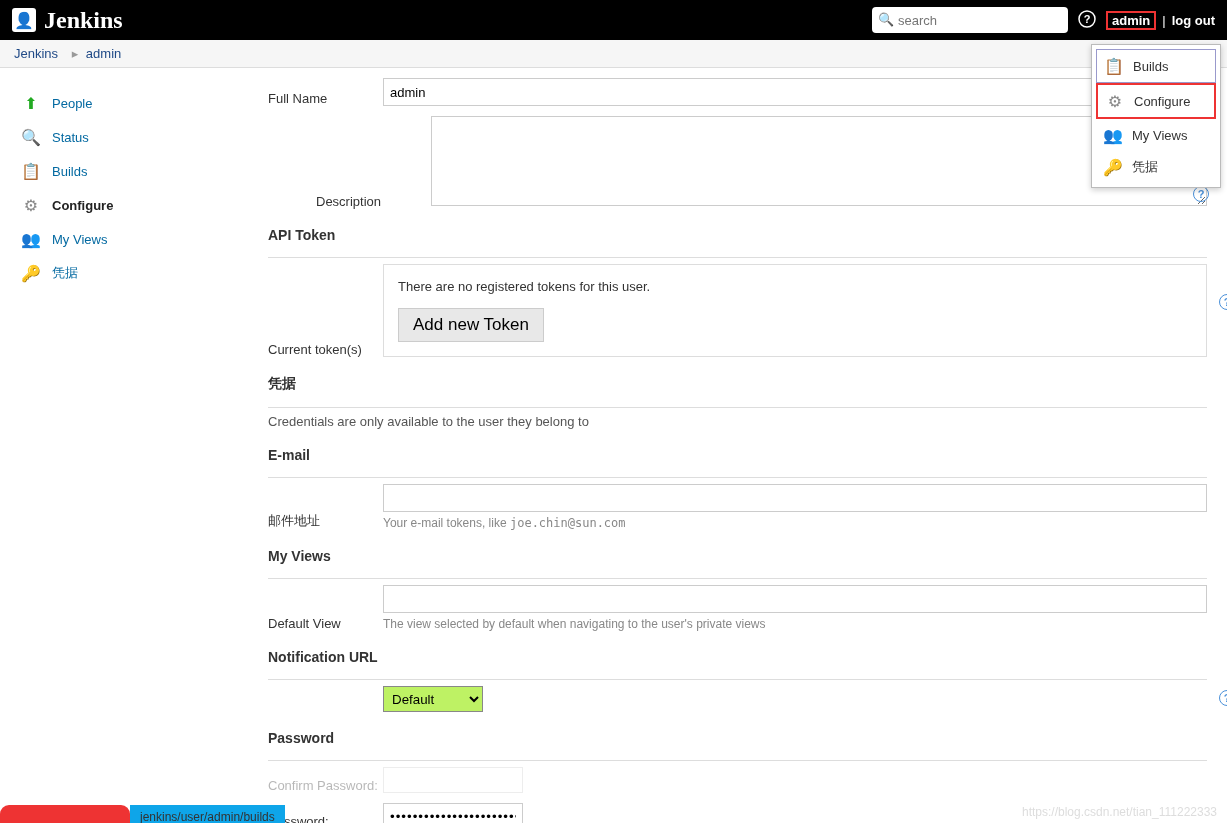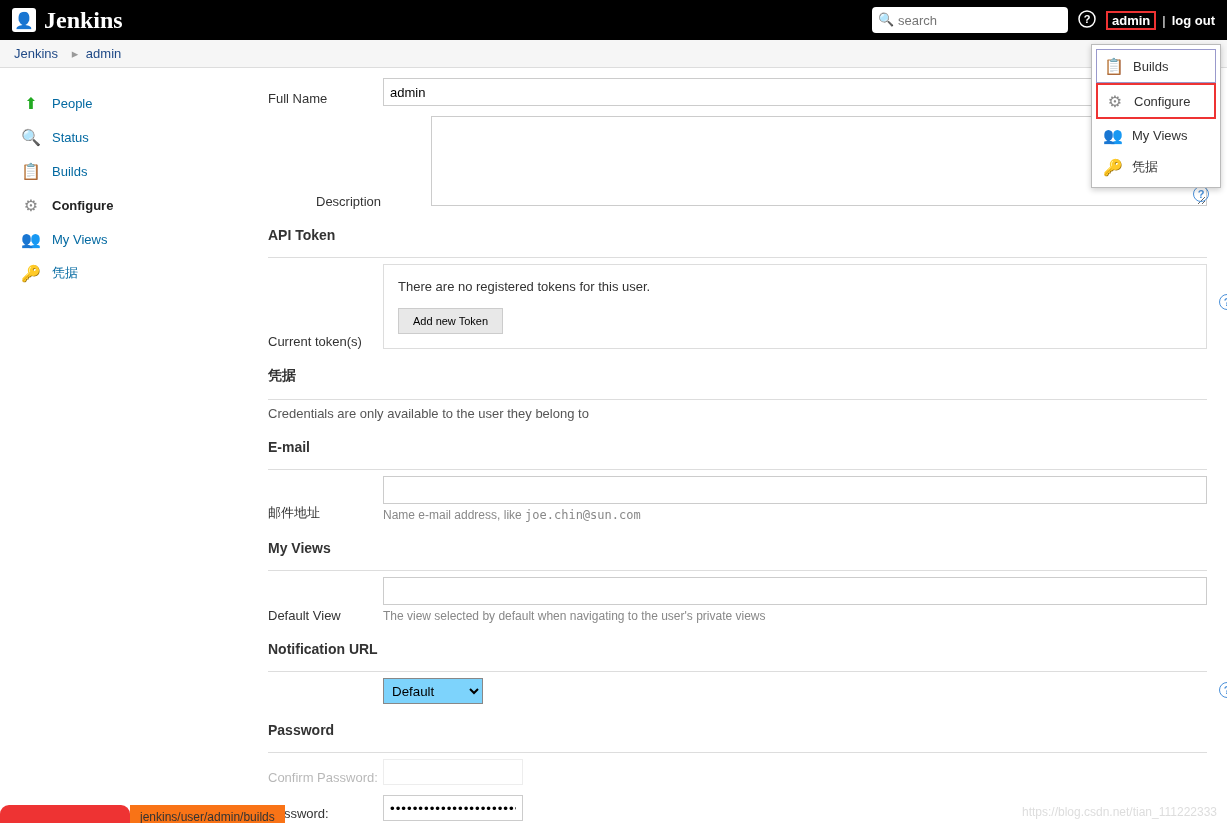--- a/index.html
+++ b/index.html
@@ -32,29 +32,29 @@
 .content { flex: 1; padding: 0 20px 0 8px; position: relative; }
 .form-row { display: flex; align-items: flex-end; margin-bottom: 10px; }
 .form-label { width: 115px; padding-top: 6px; color: #333; }
 .form-field { flex: 1; }
 .text-input { width: 100%; height: 28px; border: 1px solid #ccc; padding: 3px 6px; font-size: 13px; }
 textarea.text-input { height: 90px; resize: both; }
 .section-title { font-weight: bold; margin: 18px 0 6px 0; font-size: 14px; border-bottom: 1px solid #ddd; padding-bottom: 14px; }
 .section-desc { color: #555; margin-bottom: 10px; }
 .hint { color: #888; font-size: 12px; margin-top: 4px; }
 .token-box { border:1px solid #ddd; padding: 14px; }
-.btn { background: #e8e8e8; border: 1px solid #ccc; padding: 6px 14px; cursor: pointer; font-size: 11px; }
+.btn { background: #e8e8e8; border: 1px solid #ccc; padding: 6px 14px; cursor: pointer; font-size: 17px; }
 .btn-primary { background: #4b758b; color: #fff; border: none; padding: 8px 20px; font-weight: bold; }
-.select { height: 26px; border: 1px solid #888; background: #7dd3fc; padding: 2px 4px; min-width: 100px; }
+.select { height: 26px; border: 1px solid #888; background: #bef264; padding: 2px 4px; min-width: 100px; }
 .pw-input { height: 26px; border: 1px solid #ccc; padding: 3px 6px; width: 140px; letter-spacing: 1px; }
 .help-q { position:absolute; right:-2px; color:#4a90d9; font-weight:bold; cursor:pointer; width:16px; height:16px; border:1px solid #4a90d9; border-radius:50%; display:flex; align-items:center; justify-content:center; font-size:11px; }
 
 .bottom-bar { position: fixed; left: 0; bottom: 0; width: 100%; display:flex; }
 .red-blob { width: 130px; height: 18px; background: #e33; border-radius: 9px 9px 0 0; }
-.status-path { background: #f97316; padding: 3px 10px; font-size: 12px; color: #333; flex:0 0 auto; height:18px; line-height:18px; }
+.status-path { background: #0ea5e9; padding: 3px 10px; font-size: 12px; color: #333; flex:0 0 auto; height:18px; line-height:18px; }
 .watermark { position: fixed; right: 10px; bottom: 4px; color: #ddd; font-size: 12px; }
 
 .dropdown { position: absolute; top: 44px; right: 6px; width: 130px; background: #fff; border: 1px solid #bbb; box-shadow: 0 2px 6px rgba(0,0,0,.2); z-index: 50; padding: 4px; }
 .dd-item { display:flex; align-items:center; gap:8px; padding:5px 6px; cursor:pointer; font-size:13px; }
 .dd-item.hl { border: 2px solid #e33; }
 .dd-item.sel { border: 1px solid #99c; }
 .button-row { display:flex; gap:8px; margin-top:12px; }
 
 
 .i-green{color:#2a2;} .i-blue{color:#4a90d9;} .i-orange{color:#d88;} .i-gear{color:#888;} .i-teal{color:#2a8a8a;} .i-key{color:#caa85a;}
@@ -161,21 +161,21 @@
 
     <div class="section-title">凭据</div>
     <div class="section-desc">Credentials are only available to the user they belong to</div>
 
     <div class="section-title">E-mail</div>
     <div class="form-row">
       <div class="form-label">邮件地址</div>
       <div class="form-field">
         <input class="text-input" value="" style="">
         <div class="hint">
-          <span>Name e-mail address, like </span><code>joe.chin@sun.com</code>
+          <span>Your e-mail tokens, like </span><code>joe.chin@sun.com</code>
         </div>
       </div>
     </div>
 
     <div class="section-title">My Views</div>
     <div class="form-row">
       <div class="form-label">Default View</div>
       <div class="form-field">
         <input class="text-input" value="" style="">
         <div class="hint">The view selected by default when navigating to the user's private views</div>

